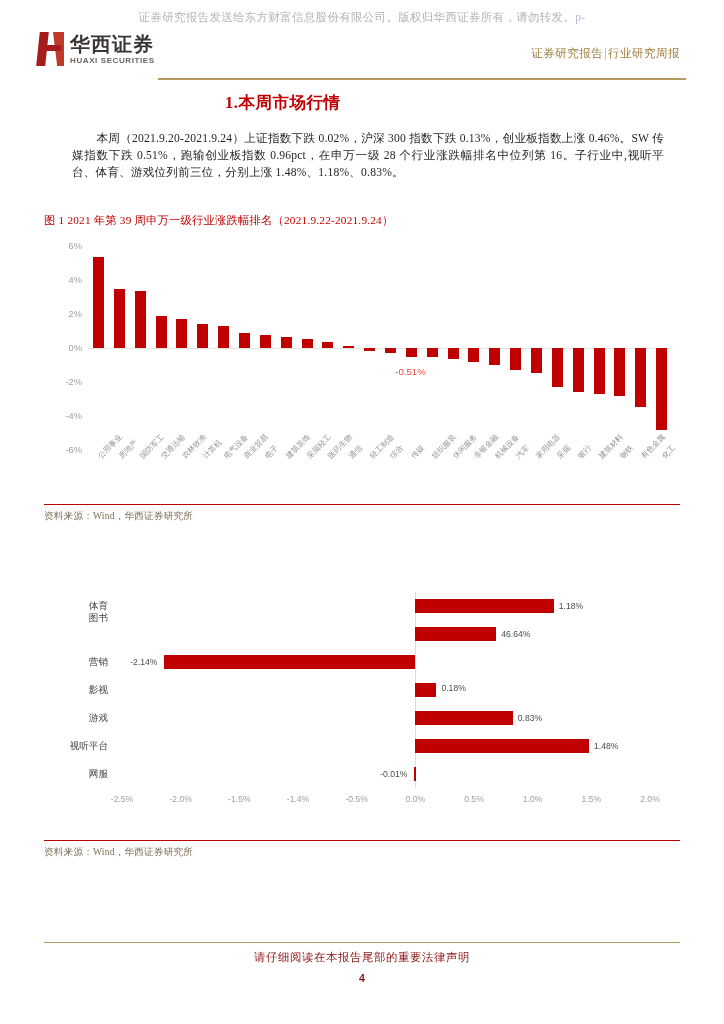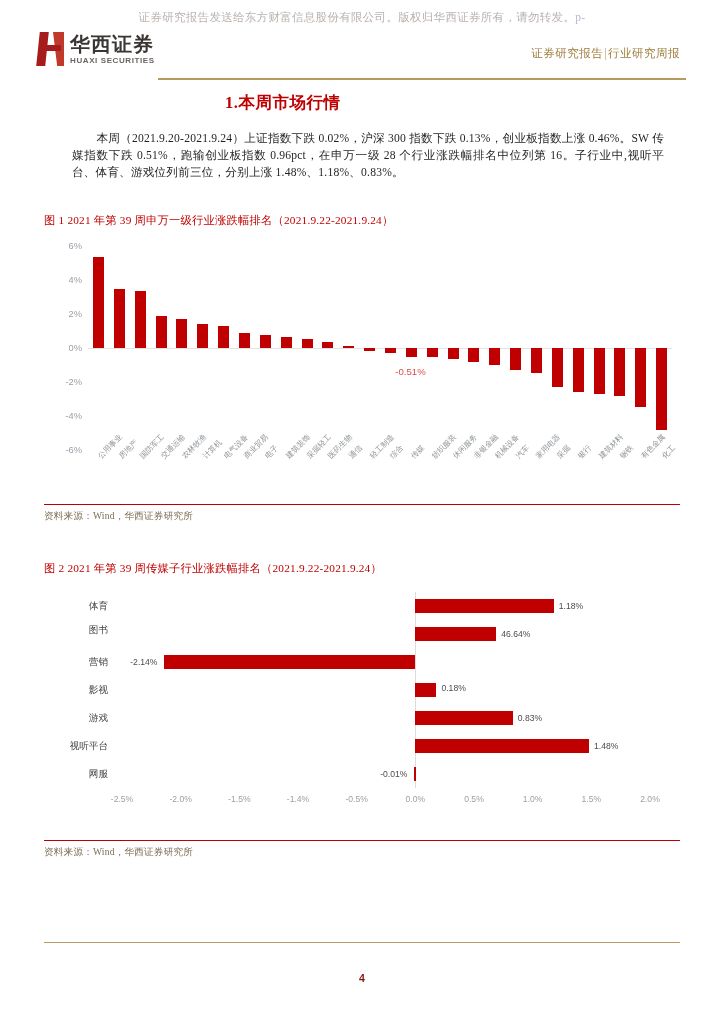--- a/index.html
+++ b/index.html
@@ -448,29 +448,28 @@
         <div class="c1-xlabel" style="left: 529.857px;">钢铁</div>
         <div class="c1-xlabel" style="left: 550.714px;">有色金属</div>
         <div class="c1-xlabel" style="left: 571.571px;">化工</div>
       </div>
   <div class="c1-annot" style="color: rgb(224, 74, 74); left: 351.286px; top: 130px;">-0.51%</div>
     </div>
 
   <div class="source-rule" id="src1-rule"></div>
   <div class="source-note" id="src1">资料来源：Wind，华西证券研究所</div>
 
-  <div class="fig-caption" id="fig2-caption">图 2 2021 年第 39 周传媒子行业涨跌幅排名（2021.9.22-2021.9.24）</div>
 
   <div id="chart2">
     <div class="c2-plot">
       <div class="c2-axis-line" style="left: 293.333px;"></div>
     <div class="c2-cat" style="top: 14px;">体育</div>
         <div class="c2-bar" style="background: rgb(192, 0, 0); top: 14px; left: 293.333px; width: 138.453px;"></div>
         <div class="c2-val" style="top: 14px; left: 436.787px;">1.18%</div>
-        <div class="c2-cat" style="top: 38px; font-family: Liberation Mono, monospace;">图书</div>
+        <div class="c2-cat" style="top: 26px; font-family: Liberation Mono, monospace;">图书</div>
         <div class="c2-bar" style="background: rgb(192, 0, 0); top: 42px; left: 293.333px; width: 80.96px;"></div>
         <div class="c2-val" style="top: 42px; left: 379.293px;">46.64%</div>
         <div class="c2-cat" style="top: 70px;">营销</div>
         <div class="c2-bar" style="background: rgb(192, 0, 0); top: 70px; left: 42.24px; width: 251.093px;"></div>
         <div class="c2-val" style="top: 70px; left: 8.24px;">-2.14%</div>
         <div class="c2-cat" style="top: 98px;">影视</div>
         <div class="c2-bar" style="background: rgb(192, 0, 0); top: 98px; left: 293.333px; width: 21.12px;"></div>
         <div class="c2-val" style="top: 96px; left: 319.453px;">0.18%</div>
         <div class="c2-cat" style="top: 126px; text-align: center;">游戏</div>
         <div class="c2-bar" style="background: rgb(192, 0, 0); top: 126px; left: 293.333px; width: 97.3867px;"></div>
@@ -494,15 +493,16 @@
         <div class="c2-tick" style="left: 469.333px;">1.5%</div>
         <div class="c2-tick" style="left: 528px;">2.0%</div>
       </div>
   </div>
 
   <div class="source-rule" id="src2-rule"></div>
   <div class="source-note" id="src2">资料来源：Wind，华西证券研究所</div>
 
 
   <div class="footer-rule"></div>
+  <div class="footer-note">请仔细阅读在本报告尾部的重要法律声明</div>
   <div class="footer-page">4</div>
 
 </div>
 
 </body></html>

